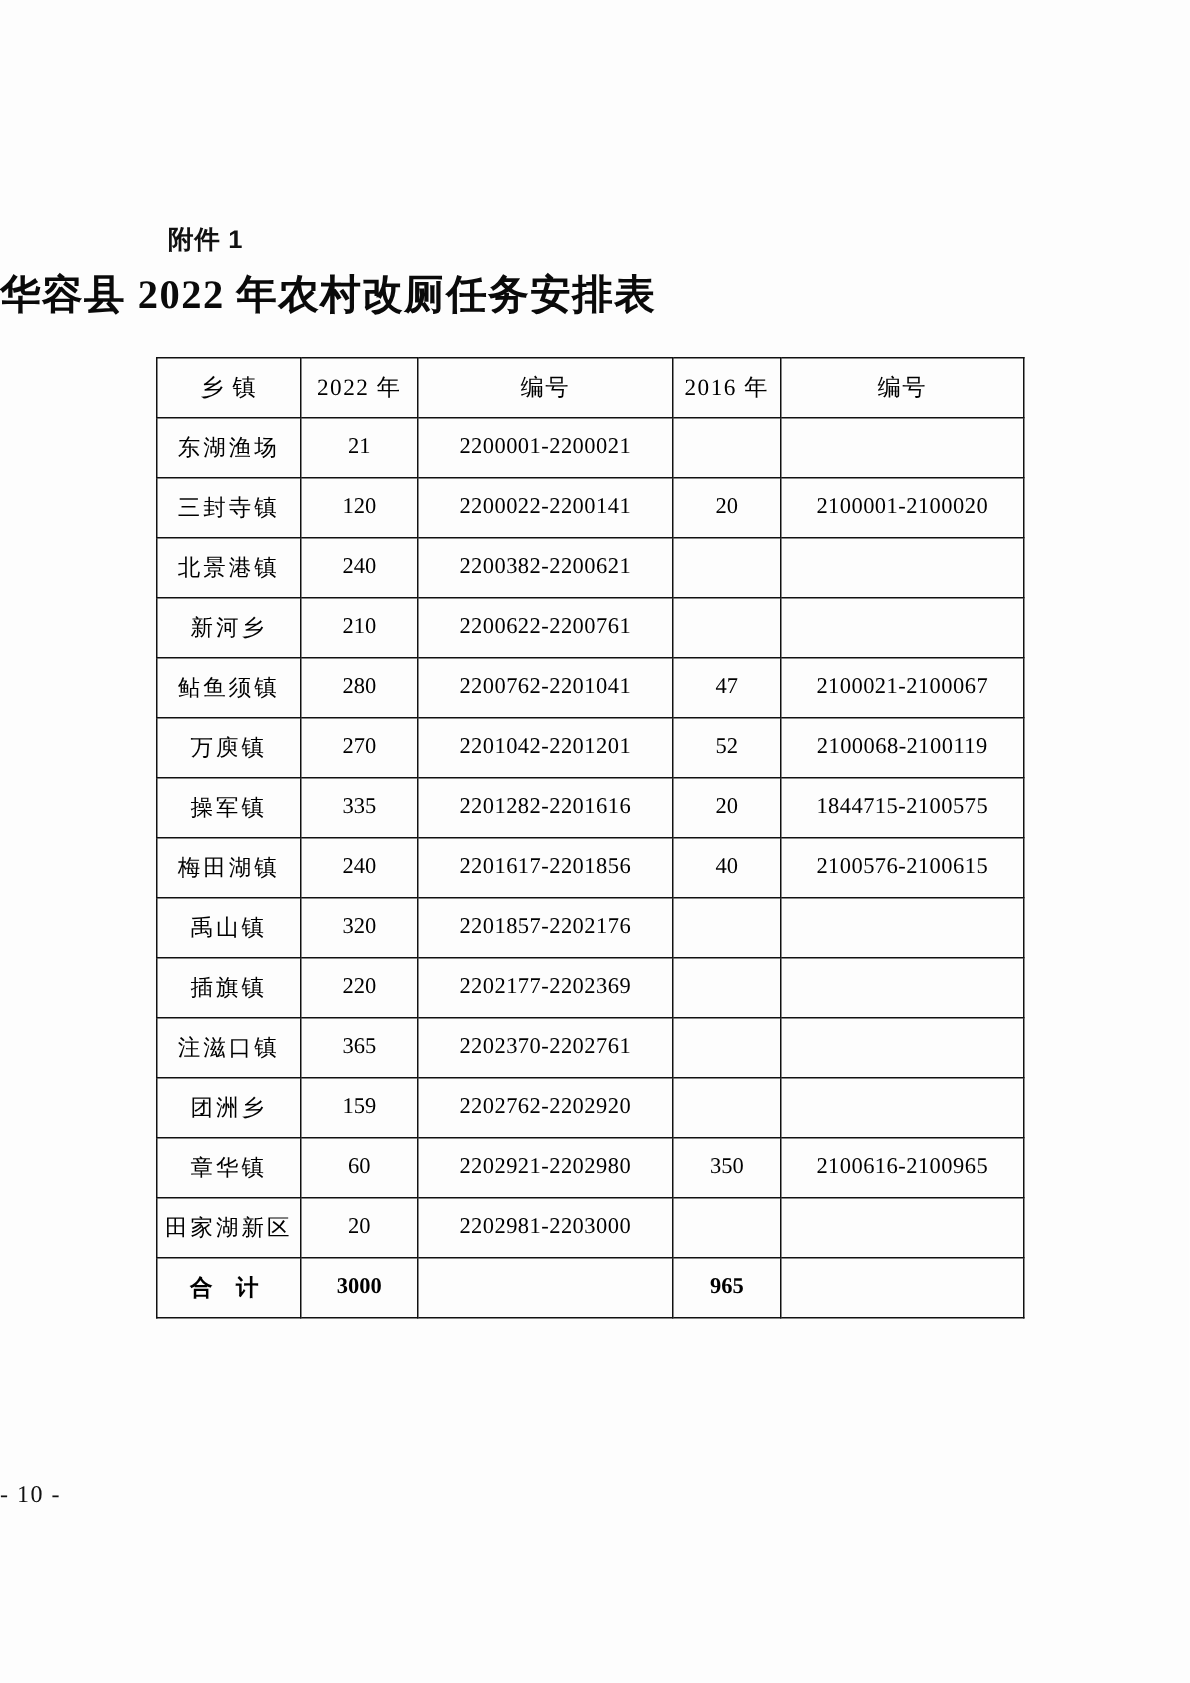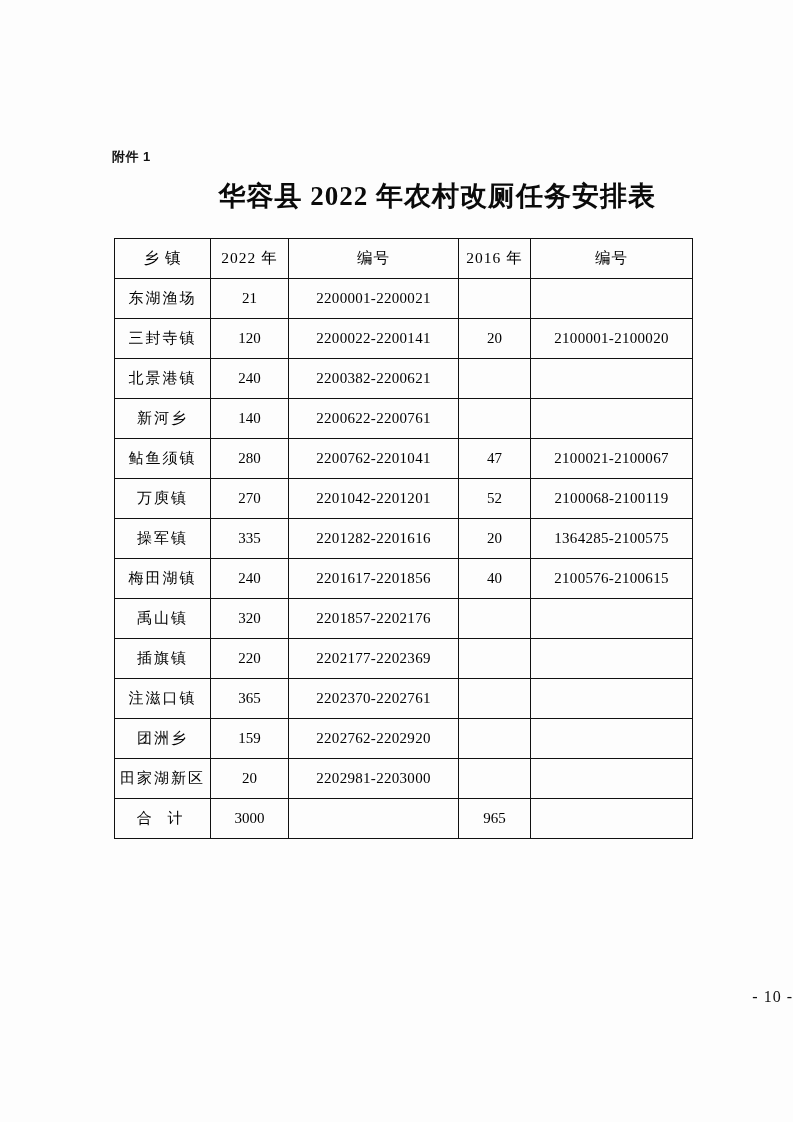--- a/index.html
+++ b/index.html
@@ -22,39 +22,39 @@
     width: 793px;
     height: 1122px;
     background: #fdfdfd;
   }
   .attachment-label {
     position: absolute;
     left: 112px;
     top: 148px;
     font-family: "Liberation Sans", sans-serif;
     font-weight: bold;
-    font-size: 13px;
+    font-size: 17px;
     letter-spacing: 0.5px;
     color: #111;
   }
   .doc-title {
     position: absolute;
     left: 0;
     top: 178px;
     width: 656px;
-    text-align: right;
+    text-align: left;
     font-family: "Liberation Serif", serif;
     font-weight: bold;
     font-size: 27px;
     letter-spacing: 1px;
     color: #0a0a0a;
   }
   .table-wrap {
     position: absolute;
-    left: 114px;
+    left: 104px;
     top: 238px;
     width: 578px;
   }
   table.task-table {
     border-collapse: collapse;
     width: 578px;
     table-layout: fixed;
   }
   table.task-table td,
   table.task-table th {
@@ -84,30 +84,31 @@
     font-family: "Liberation Serif", serif;
     font-size: 15px;
     letter-spacing: 0.3px;
     margin-top: 23px;
   }
   .num-cell {
     font-size: 15px;
   }
   .total-row td {
     height: 38px;
+    font-weight: bold;
   }
   .total-label {
     letter-spacing: 6px;
   }
   .page-number {
     position: absolute;
     left: 0;
     top: 988px;
     width: 793px;
-    text-align: right;
+    text-align: left;
     font-size: 16px;
     font-family: "Liberation Serif", serif;
     letter-spacing: 1px;
     color: #111;
   }
 </style>
 </head>
 <body>
 
 <div class="page">
@@ -151,21 +152,21 @@
         </tr>
         <tr>
           <td class="town-cell">北景港镇</td>
           <td class="num-cell">240</td>
           <td class="code-cell">2200382-2200621</td>
           <td class="num-cell"></td>
           <td class="code-cell"></td>
         </tr>
         <tr>
           <td class="town-cell">新河乡</td>
-          <td class="num-cell">140</td>
+          <td class="num-cell">210</td>
           <td class="code-cell">2200622-2200761</td>
           <td class="num-cell"></td>
           <td class="code-cell"></td>
         </tr>
         <tr>
           <td class="town-cell">鲇鱼须镇</td>
           <td class="num-cell">280</td>
           <td class="code-cell">2200762-2201041</td>
           <td class="num-cell">47</td>
           <td class="code-cell">2100021-2100067</td>
@@ -175,21 +176,21 @@
           <td class="num-cell">270</td>
           <td class="code-cell">2201042-2201201</td>
           <td class="num-cell">52</td>
           <td class="code-cell">2100068-2100119</td>
         </tr>
         <tr>
           <td class="town-cell">操军镇</td>
           <td class="num-cell">335</td>
           <td class="code-cell">2201282-2201616</td>
           <td class="num-cell">20</td>
-          <td class="code-cell">1364285-2100575</td>
+          <td class="code-cell">1844715-2100575</td>
         </tr>
         <tr>
           <td class="town-cell">梅田湖镇</td>
           <td class="num-cell">240</td>
           <td class="code-cell">2201617-2201856</td>
           <td class="num-cell">40</td>
           <td class="code-cell">2100576-2100615</td>
         </tr>
         <tr>
           <td class="town-cell">禹山镇</td>
@@ -213,20 +214,27 @@
           <td class="code-cell"></td>
         </tr>
         <tr>
           <td class="town-cell">团洲乡</td>
           <td class="num-cell">159</td>
           <td class="code-cell">2202762-2202920</td>
           <td class="num-cell"></td>
           <td class="code-cell"></td>
         </tr>
         <tr>
+          <td class="town-cell">章华镇</td>
+          <td class="num-cell">60</td>
+          <td class="code-cell">2202921-2202980</td>
+          <td class="num-cell">350</td>
+          <td class="code-cell">2100616-2100965</td>
+        </tr>
+        <tr>
           <td class="town-cell">田家湖新区</td>
           <td class="num-cell">20</td>
           <td class="code-cell">2202981-2203000</td>
           <td class="num-cell"></td>
           <td class="code-cell"></td>
         </tr>
         <tr class="total-row">
           <td class="town-cell total-label">合  计</td>
           <td class="num-cell">3000</td>
           <td class="code-cell"></td>

